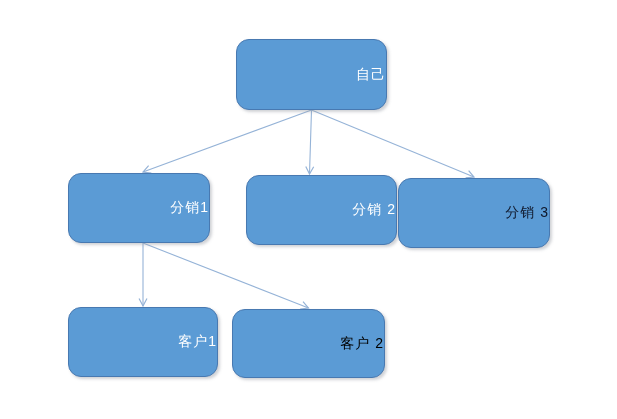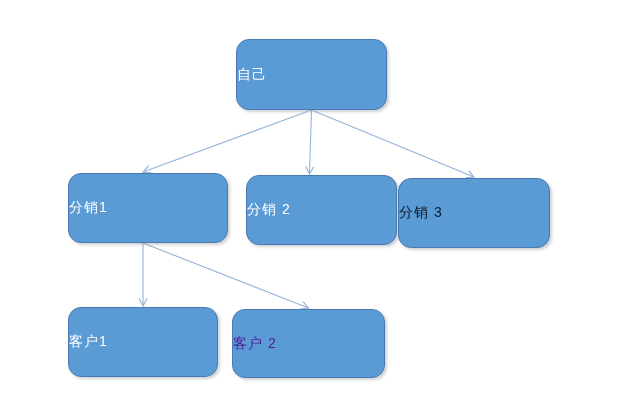--- a/index.html
+++ b/index.html
@@ -20,21 +20,21 @@
     left: 0;
     top: 0;
     pointer-events: none;
   }
   .node {
     position: absolute;
     box-sizing: border-box;
     border-radius: 13px;
     display: flex;
     align-items: center;
-    justify-content: flex-start;
+    justify-content: flex-end;
     color: #ffffff;
     font-size: 14px;
     letter-spacing: 1px;
     box-shadow: 2px 2px 3px rgba(150,155,165,0.45);
   }
   .node span {
     white-space: pre;
   }
 </style>
 </head>
@@ -49,28 +49,28 @@
       </defs>
       <line x1="311.5" y1="110" x2="143" y2="172" stroke="#95b3d7" stroke-width="1.1" marker-end="url(#arrow-open)"></line>
       <line x1="311.5" y1="110" x2="309.5" y2="174" stroke="#95b3d7" stroke-width="1.1" marker-end="url(#arrow-open)"></line>
       <line x1="311.5" y1="110" x2="474" y2="177" stroke="#95b3d7" stroke-width="1.1" marker-end="url(#arrow-open)"></line>
       <line x1="143" y1="243" x2="143" y2="306" stroke="#95b3d7" stroke-width="1.1" marker-end="url(#arrow-open)"></line>
       <line x1="143" y1="243" x2="308.5" y2="308" stroke="#95b3d7" stroke-width="1.1" marker-end="url(#arrow-open)"></line>
     </svg>
     <div class="node" style="left: 236px; top: 39px; width: 151px; height: 71px; background: rgb(91, 155, 213); border: 1.5px solid rgb(72, 121, 177); color: rgb(255, 255, 255);">
       <span>自己</span>
     </div>
-    <div class="node" style="left: 68px; top: 173px; width: 160px; height: 70px; background: rgb(91, 155, 213); border: 1.5px solid rgb(72, 121, 177); color: rgb(255, 255, 255);">
+    <div class="node" style="left: 68px; top: 173px; width: 142px; height: 70px; background: rgb(91, 155, 213); border: 1.5px solid rgb(72, 121, 177); color: rgb(255, 255, 255);">
       <span>分销1</span>
     </div>
     <div class="node" style="left: 246px; top: 175px; width: 151px; height: 70px; background: rgb(91, 155, 213); border: 1.5px solid rgb(72, 121, 177); color: rgb(255, 255, 255);">
       <span>分销 2</span>
     </div>
     <div class="node" style="left: 398px; top: 178px; width: 152px; height: 70px; background: rgb(91, 155, 213); border: 1.5px solid rgb(72, 121, 177); color: #0f172a;">
       <span>分销 3</span>
     </div>
     <div class="node" style="left: 68px; top: 307px; width: 150px; height: 70px; background: rgb(91, 155, 213); border: 1.5px solid rgb(72, 121, 177); color: rgb(255, 255, 255);">
       <span>客户1</span>
     </div>
-    <div class="node" style="left: 232px; top: 309px; width: 153px; height: 69px; background: rgb(91, 155, 213); border: 1.5px solid rgb(72, 121, 177); color: #4c1d95;">
+    <div class="node" style="left: 232px; top: 309px; width: 153px; height: 69px; background: rgb(91, 155, 213); border: 1.5px solid rgb(72, 121, 177); color: #000000;">
       <span>客户 2</span>
     </div>
   </div>
 
 </body></html>

